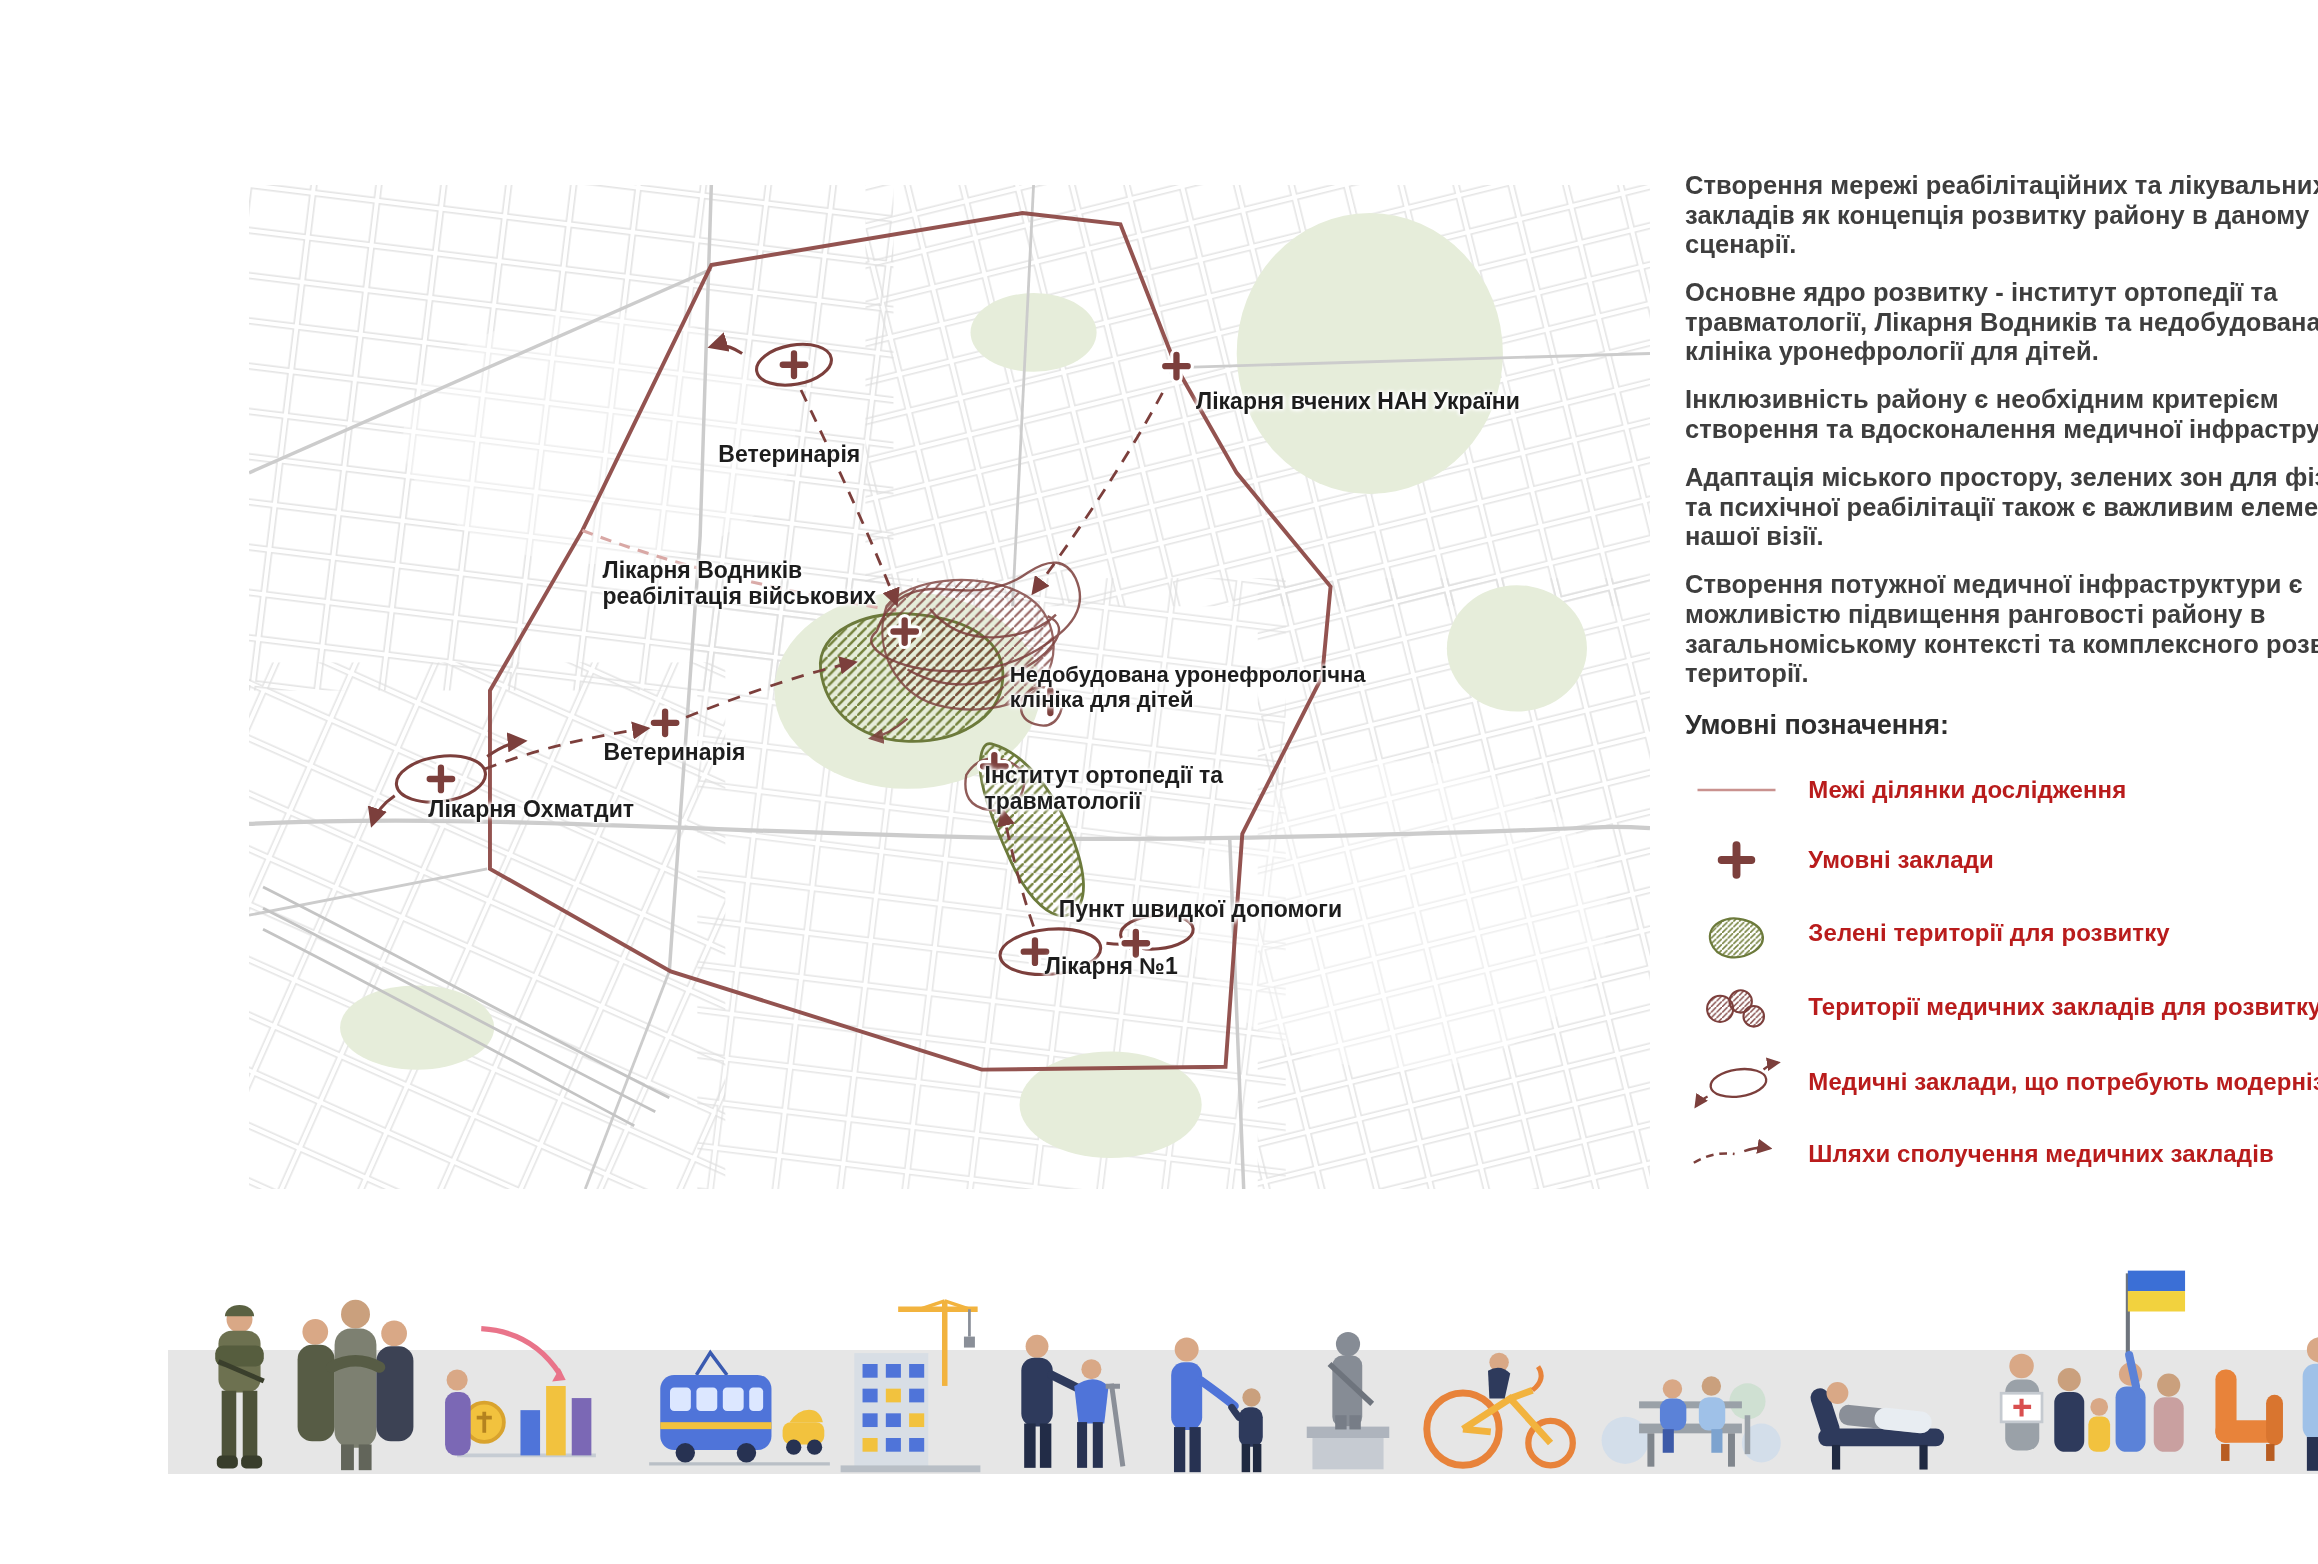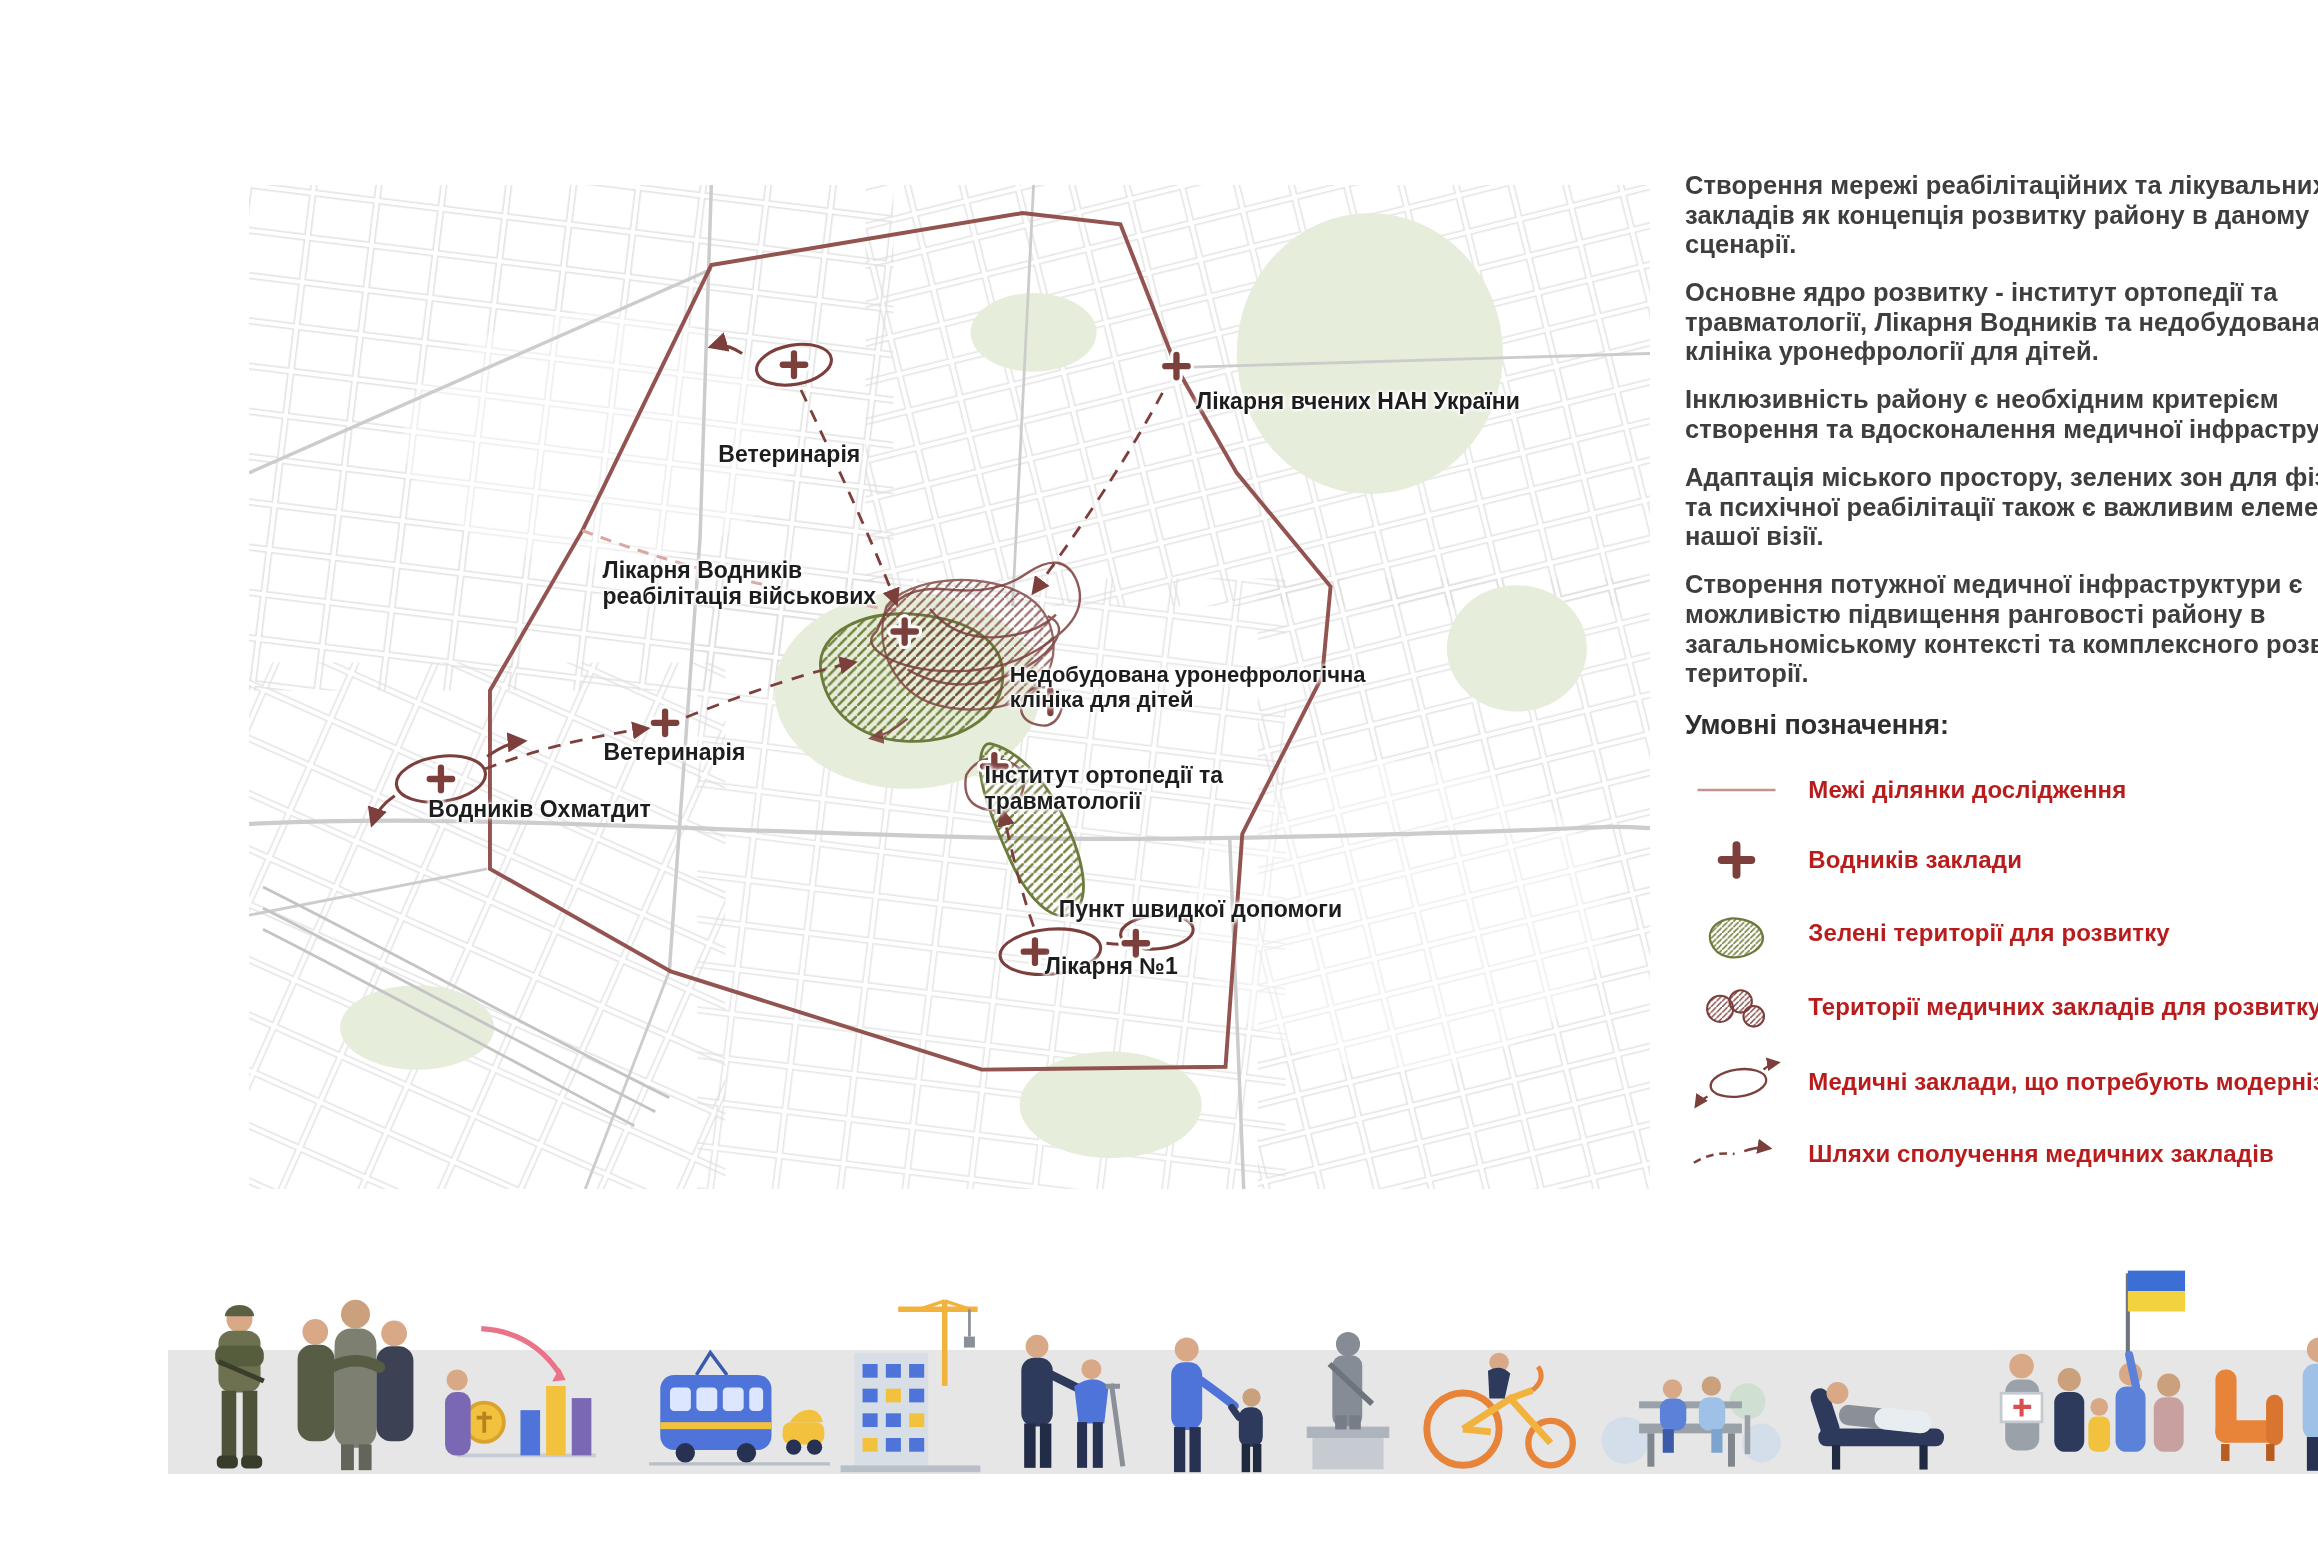--- a/index.html
+++ b/index.html
@@ -147,21 +147,21 @@
       </g>
     </svg>
 
     <div class="map-label" style="left:33.5%;top:25.6%;">Ветеринарія</div>
     <div class="map-label" style="left:67.6%;top:20.3%;">Лікарня вчених НАН України</div>
     <div class="map-label center" style="left:35%;top:37.2%;">Лікарня Водників
 реабілітація військових</div>
     <div class="map-label center small" style="left:67%;top:47.6%;">Недобудована уронефрологічна
 клініка для дітей</div>
     <div class="map-label" style="left:25.3%;top:55.3%;">Ветеринарія</div>
-    <div class="map-label" style="left:12.8%;top:61%;">Водників Охматдит</div>
+    <div class="map-label" style="left:12.8%;top:61%;">Лікарня Охматдит</div>
     <div class="map-label" style="left:52.5%;top:57.6%;">Інститут ортопедії та
 травматології</div>
     <div class="map-label" style="left:57.8%;top:70.9%;">Пункт швидкої допомоги</div>
     <div class="map-label" style="left:56.8%;top:76.6%;">Лікарня №1</div>
   </div>
 
   <div class="text-panel">
     <p>Створення мережі реабілітаційних та лікувальних закладів як концепція розвитку району в даному сценарії.</p>
     <p>Основне ядро розвитку - інститут ортопедії та травматології, Лікарня Водників та недобудована клініка уронефрології для дітей.</p>
     <p>Інклюзивність району є необхідним критерієм створення та вдосконалення медичної інфраструктури.</p>
@@ -180,21 +180,21 @@
         </div>
         <div class="legend-label">Межі ділянки дослідження</div>
       </div>
 
       <div class="legend-row">
         <div class="legend-sym">
           <svg width="79" height="46" viewBox="0 0 80 46">
             <path d="M40 8 V38 M25 23 H55" stroke="#7c3f3c" stroke-width="8" stroke-linecap="round"></path>
           </svg>
         </div>
-        <div class="legend-label">Водників заклади</div>
+        <div class="legend-label">Умовні заклади</div>
       </div>
 
       <div class="legend-row">
         <div class="legend-sym">
           <svg width="88" height="56" viewBox="0 0 90 60">
             <defs>
                 <pattern id="hg2" width="6" height="6" patternUnits="userSpaceOnUse">
                   <path d="M-1 7 L7 -1" stroke="#75823f" stroke-width="1.7"></path>
                 </pattern>
               </defs>

